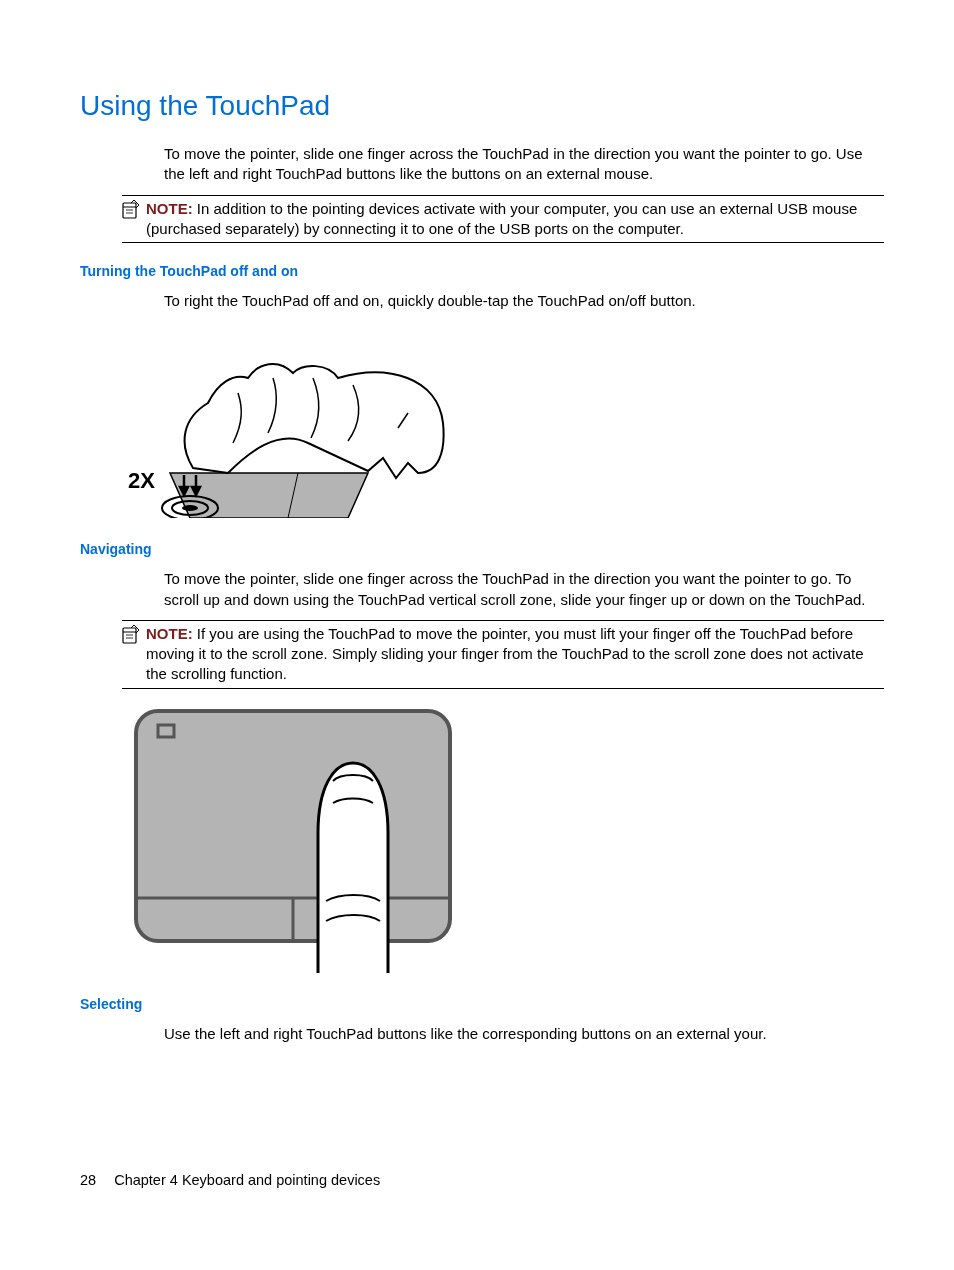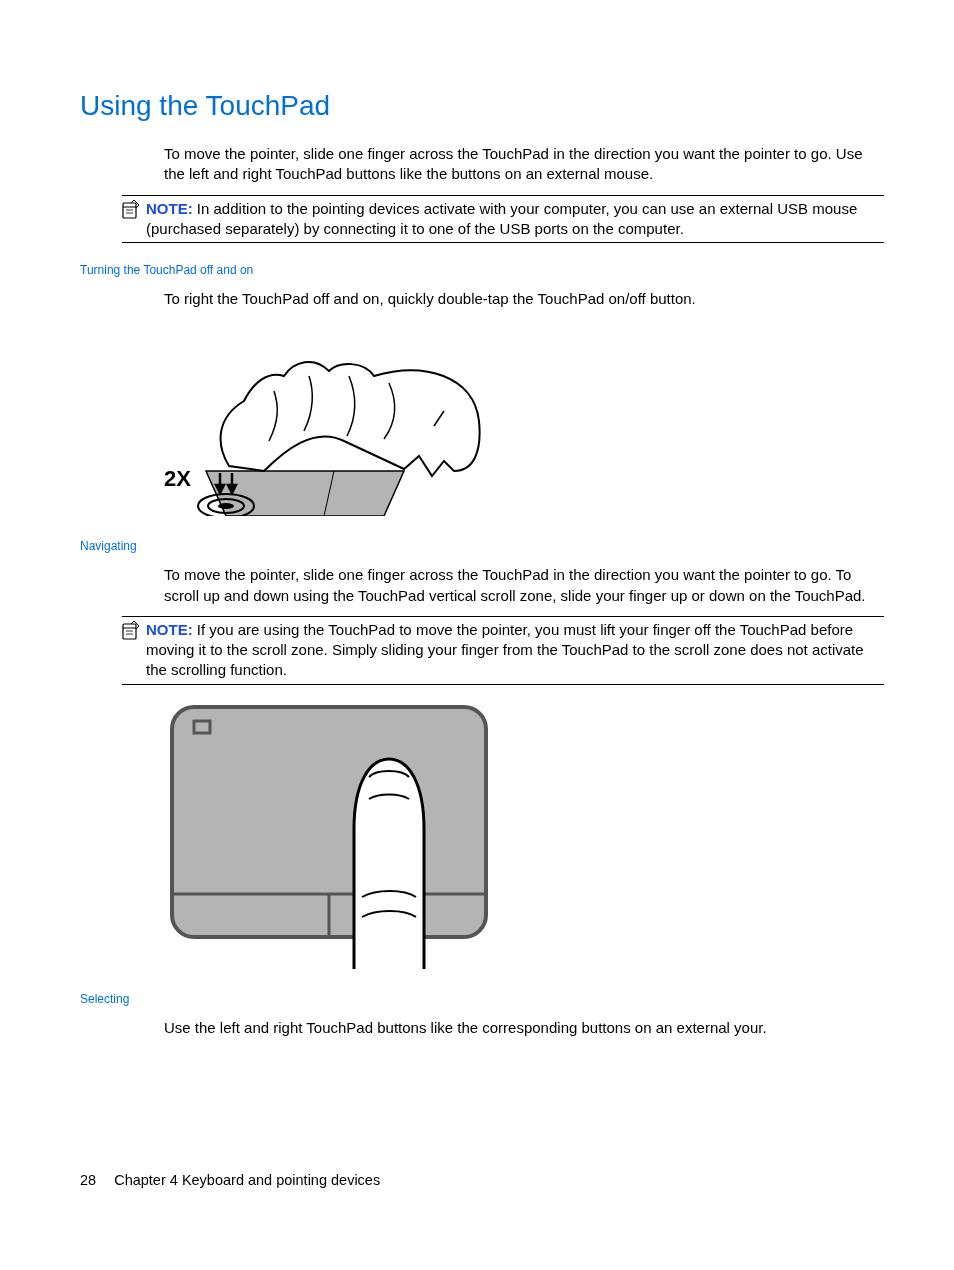--- a/index.html
+++ b/index.html
@@ -14,22 +14,22 @@
       padding: 90px 70px 0 80px;
     }
     h1 {
       color: #0070d8;
       font-size: 28px;
       font-weight: normal;
       margin-bottom: 22px;
     }
     h2 {
       color: #0070d8;
-      font-size: 12px;
-      font-weight: normal;
+      font-size: 14px;
+      font-weight: bold;
       margin-top: 20px;
       margin-bottom: 12px;
     }
     .body-text {
       margin-left: 84px;
       line-height: 1.35;
       margin-bottom: 6px;
     }
     .note-block {
       margin-left: 42px;
@@ -40,25 +40,25 @@
       border-bottom: 1px solid #000;
       padding: 3px 0 3px 24px;
       line-height: 1.35;
     }
     .note-icon {
       position: absolute;
       left: -2px;
       top: 4px;
     }
     .note-label {
-      color: #1d4ed8;
+      color: #7f1d1d;
       font-weight: bold;
     }
     .illustration {
-      margin-left: 84px;
+      margin-left: 48px;
       margin-top: 12px;
       margin-bottom: 10px;
     }
     .footer {
       position: absolute;
       bottom: 82px;
       left: 80px;
       font-size: 14.5px;
     }
     .pagenum { margin-right: 14px; }

